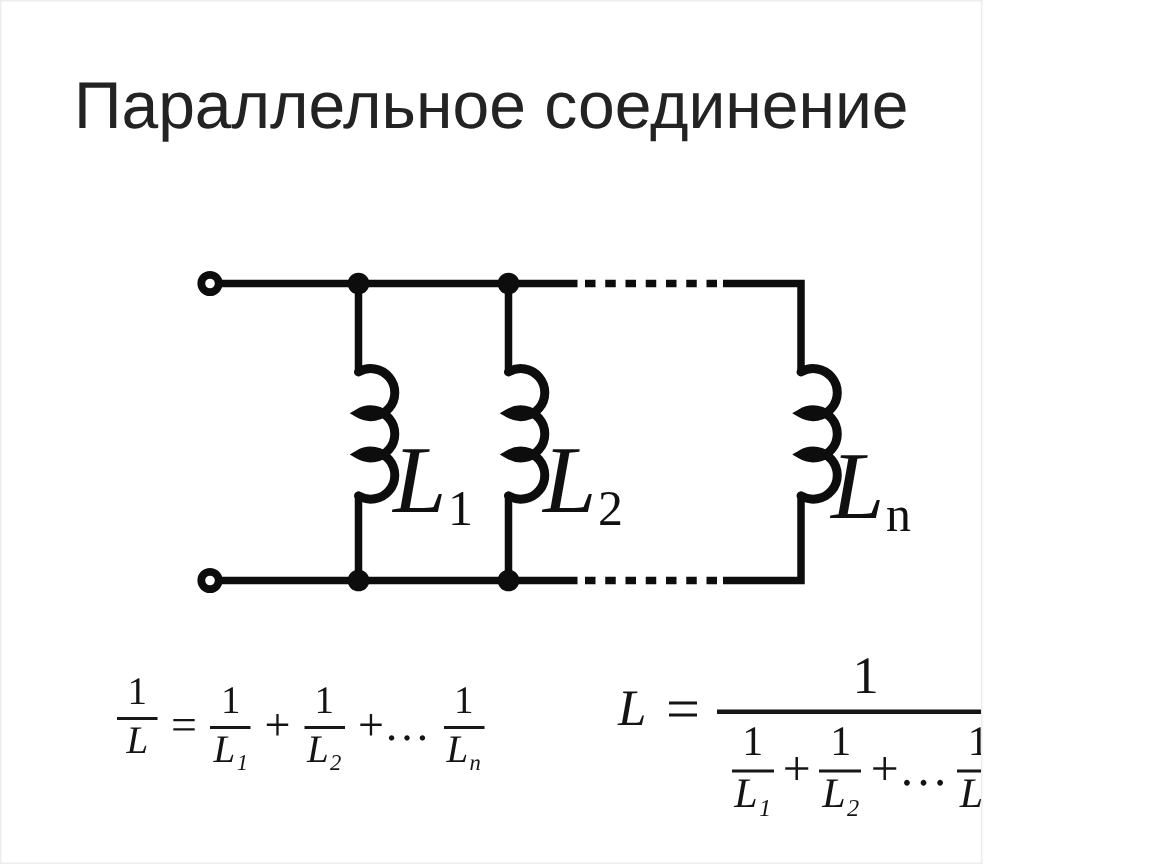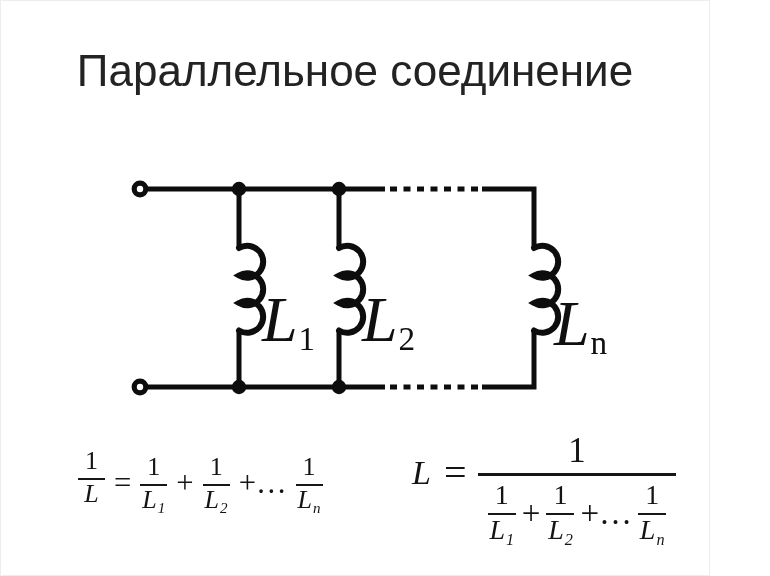--- a/index.html
+++ b/index.html
@@ -1,17 +1,17 @@
 <!DOCTYPE html>
 <html><head>
 <meta charset="utf-8">
 <style>
   html,body{margin:0;padding:0;background:#fff;}
   .slide{
-    position:relative;width:710px;height:576px;background:#ffffff;
+    position:relative;width:655px;height:576px;background:#ffffff;
     overflow:hidden;box-sizing:border-box;border:1px solid #ededed;
     font-family:"Liberation Serif",serif;color:#141414;
   }
   
   .slide-title{
     position:absolute;left:0;right:0;top:48px;margin:0;
     text-align:center;font-family:"Liberation Sans",sans-serif;
     font-weight:400;font-size:44px;line-height:1;color:#232323;
     letter-spacing:0px;
   }

